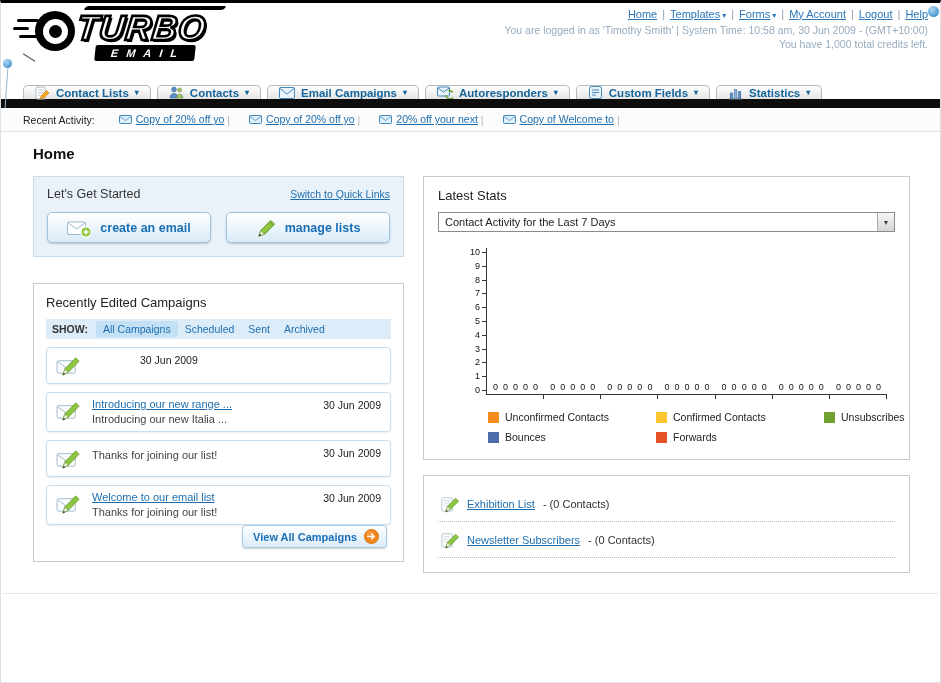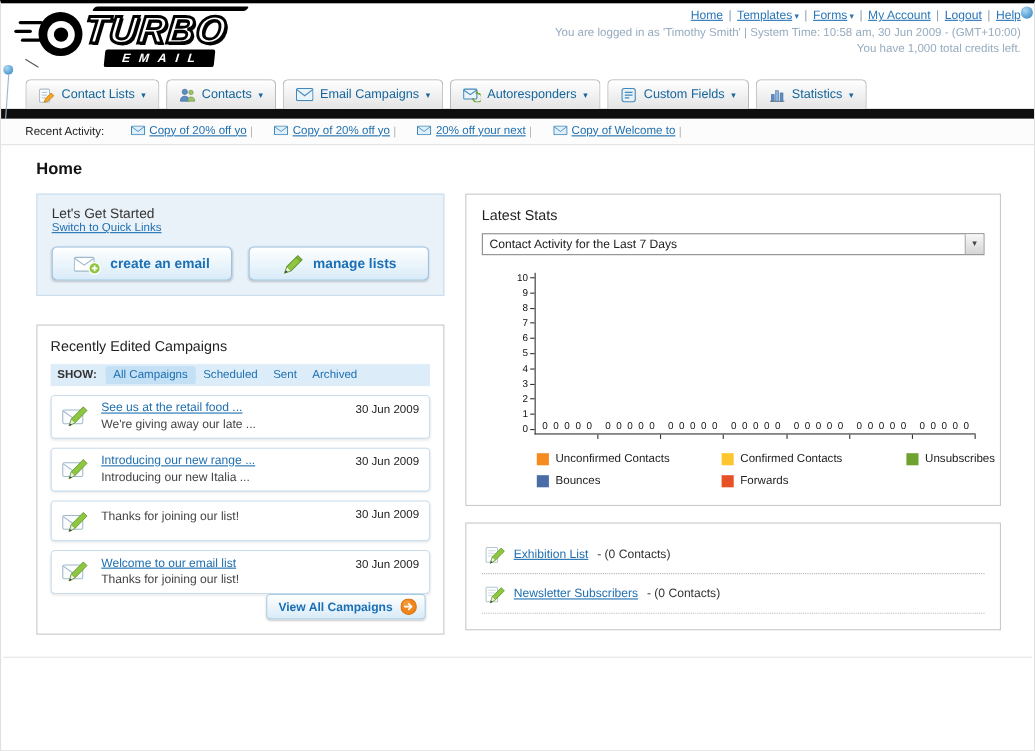--- a/index.html
+++ b/index.html
@@ -27,21 +27,21 @@
   .top-right { position:absolute; right:12px; top:5px; text-align:right; }
   .top-links { font-size:11px; }
   .top-link { color:#2a76b8; text-decoration:underline; cursor:pointer; }
   .dd-caret { font-size:8px; margin-left:2px; text-decoration:none; display:inline-block; }
   .sep { color:#8aa0b5; margin:0 5px; }
   .login-status { margin-top:4px; font-size:10.5px; color:#96abbe; }
   .credits { margin-top:2px; font-size:10.5px; color:#96abbe; }
 
   
   .tabs-row { display:flex; align-items:flex-end; gap:6px; padding-left:22px; height:34px; }
-  .tab { display:flex; align-items:center; gap:6px; height:27px; padding:0 11px; background:linear-gradient(#ffffff,#e4e4e4); border:1px solid #b9b9b9; border-bottom:none; border-radius:5px 5px 0 0; font-size:11.5px; font-weight:normal; color:#14659c; cursor:pointer; box-shadow:inset 0 1px 0 #fff; }
+  .tab { display:flex; align-items:center; gap:6px; height:14px; padding:0 11px; background:linear-gradient(#ffffff,#e4e4e4); border:1px solid #b9b9b9; border-bottom:none; border-radius:5px 5px 0 0; font-size:11.5px; font-weight:bold; color:#14659c; cursor:pointer; box-shadow:inset 0 1px 0 #fff; }
   .tab-caret { font-size:8px; color:#14659c; }
   .tab-icon { display:inline-flex; align-items:center; }
   .black-bar { height:9px; background:#0e0e0e; }
 
   
   .activity-bar { height:24px; background:#fcfcfc; border-bottom:1px solid #e2e2e2; display:flex; align-items:center; padding-left:22px; gap:8px; font-size:10.5px; color:#333; }
   .activity-label { color:#222; }
   .activity-link { color:#1f6fb0; text-decoration:underline; cursor:pointer; display:inline-flex; align-items:center; gap:4px; margin-left:16px; }
   .act-sep { color:#b5b5b5; margin:0 3px; }
   .act-icon { display:inline-flex; }
@@ -50,21 +50,21 @@
   .page-title { margin:13px 0 6px 32px; font-size:15px; font-weight:bold; color:#111; }
   .columns { display:flex; align-items:flex-start; gap:19px; padding:0 30px 0 32px; }
   .left-col { width:371px; flex:none; }
   .right-col { flex:1; min-width:0; }
   .panel { border:1px solid #c9c9c9; background:#fff; }
   .panel-title { font-size:13px; color:#222; }
   a.link { color:#1f6fb0; text-decoration:underline; cursor:pointer; }
 
   
   .get-started { margin-top:8px; background:#eaf2f9; border:1px solid #c9dceb; padding:10px 13px 13px; }
-  .gs-head { display:flex; justify-content:space-between; align-items:baseline;flex-direction:column; }
+  .gs-head { display:flex; justify-content:space-between; align-items:baseline; }
   .gs-title { font-size:12.5px; color:#333; }
   .gs-link { font-size:10.5px; }
   .gs-buttons { display:flex; gap:15px; margin-top:11px; }
   .gs-btn { flex:1; height:31px; display:flex; align-items:center; justify-content:center; gap:8px; background:linear-gradient(#ffffff,#d9ebf8); border:1px solid #9cc3e0; border-radius:5px; color:#1b6fb5; font-weight:bold; font-size:12.5px; cursor:pointer; box-shadow:0 1px 2px rgba(0,0,0,.2); font-family:"Liberation Sans",sans-serif; }
 
   
   .campaigns { margin-top:26px; padding:11px 12px 13px; }
   .filter-bar { margin-top:9px; background:#dcedf9; padding:4px 6px; display:flex; align-items:center; gap:6px; font-size:10.5px; }
   .show-label { font-weight:bold; color:#333; margin-right:2px; }
   .filter { color:#1f6fb0; cursor:pointer; padding:2px 7px; text-decoration:none; }
@@ -297,24 +297,20 @@
             <div class="campaign">
               <span class="c-icon">
                 <svg width="27" height="23" viewBox="0 0 28 24">
                   <rect x="1" y="7" width="19" height="13" rx="1.5" fill="#fbfdfe" stroke="#9fb8cb"></rect>
                   <path d="M1.5 8 L10.5 14.5 L19.5 8" fill="none" stroke="#9fb8cb"></path>
                   <path d="M7 22 L9.2 15.5 L20.5 4 L24 7.5 L12.8 19 Z" fill="#8dc63f" stroke="#63952a" stroke-width="0.8"></path>
                   <path d="M7 22 L9.2 15.5 L12.8 19 Z" fill="#e9efe3" stroke="#63952a" stroke-width="0.6"></path>
                   <path d="M7 22 L8 19.8 L9.6 21.2 Z" fill="#333"></path>
                 </svg>
               </span>
-              <div class="c-body">
-                <a class="c-title">See us at the retail food ...</a>
-                <div class="c-sub">We're giving away our late ...</div>
-              </div>
               <div class="c-date">30 Jun 2009</div>
             </div>
             <div class="campaign">
               <span class="c-icon">
                 <svg width="27" height="23" viewBox="0 0 28 24">
                   <rect x="1" y="7" width="19" height="13" rx="1.5" fill="#fbfdfe" stroke="#9fb8cb"></rect>
                   <path d="M1.5 8 L10.5 14.5 L19.5 8" fill="none" stroke="#9fb8cb"></path>
                   <path d="M7 22 L9.2 15.5 L20.5 4 L24 7.5 L12.8 19 Z" fill="#8dc63f" stroke="#63952a" stroke-width="0.8"></path>
                   <path d="M7 22 L9.2 15.5 L12.8 19 Z" fill="#e9efe3" stroke="#63952a" stroke-width="0.6"></path>
                   <path d="M7 22 L8 19.8 L9.6 21.2 Z" fill="#333"></path>

